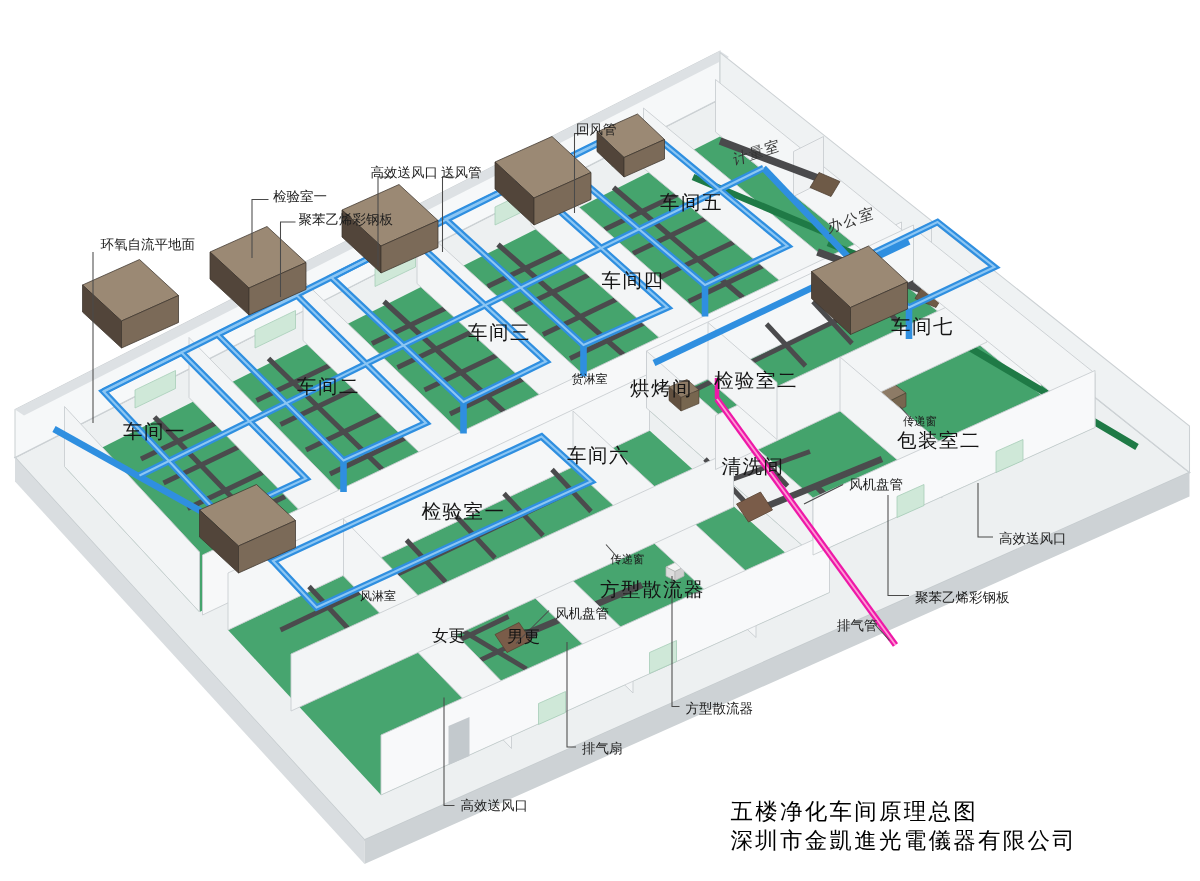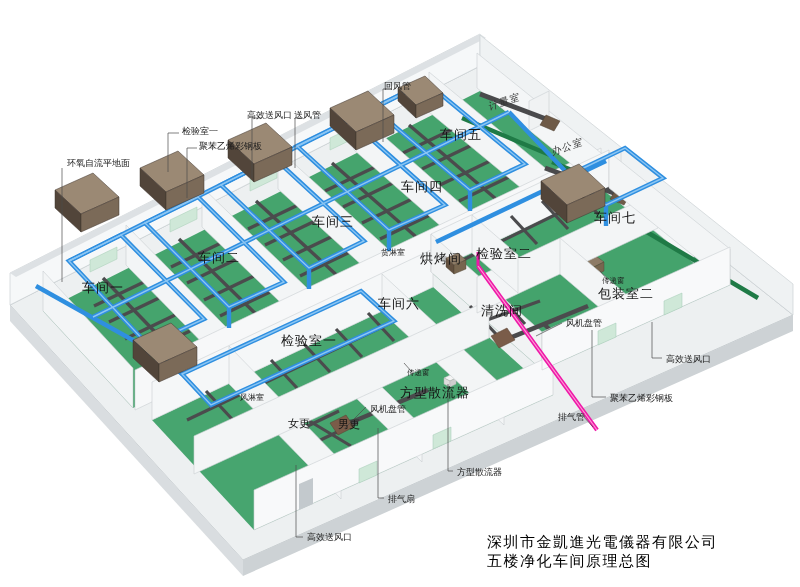--- a/index.html
+++ b/index.html
@@ -323,17 +323,17 @@
 <span class="callout" style="left:566px;top:317px">风机盘管</span>
 <span class="callout" style="left:370px;top:403px">风机盘管</span>
 <span class="callout" style="left:666px;top:353px">高效送风口</span>
 <span class="callout" style="left:610px;top:392px">聚苯乙烯彩钢板</span>
 <span class="callout" style="left:558px;top:411px">排气管</span>
 <span class="callout" style="left:457px;top:466px">方型散流器</span>
 <span class="callout" style="left:388px;top:493px">排气扇</span>
 <span class="callout" style="left:307px;top:531px">高效送风口</span>
 
 <div class="title-block">
+  <div>五楼净化车间原理总图</div>
   <div>深圳市金凱進光電儀器有限公司</div>
-  <div>五楼净化车间原理总图</div>
 </div>
 
 </div>
 
 </body></html>

